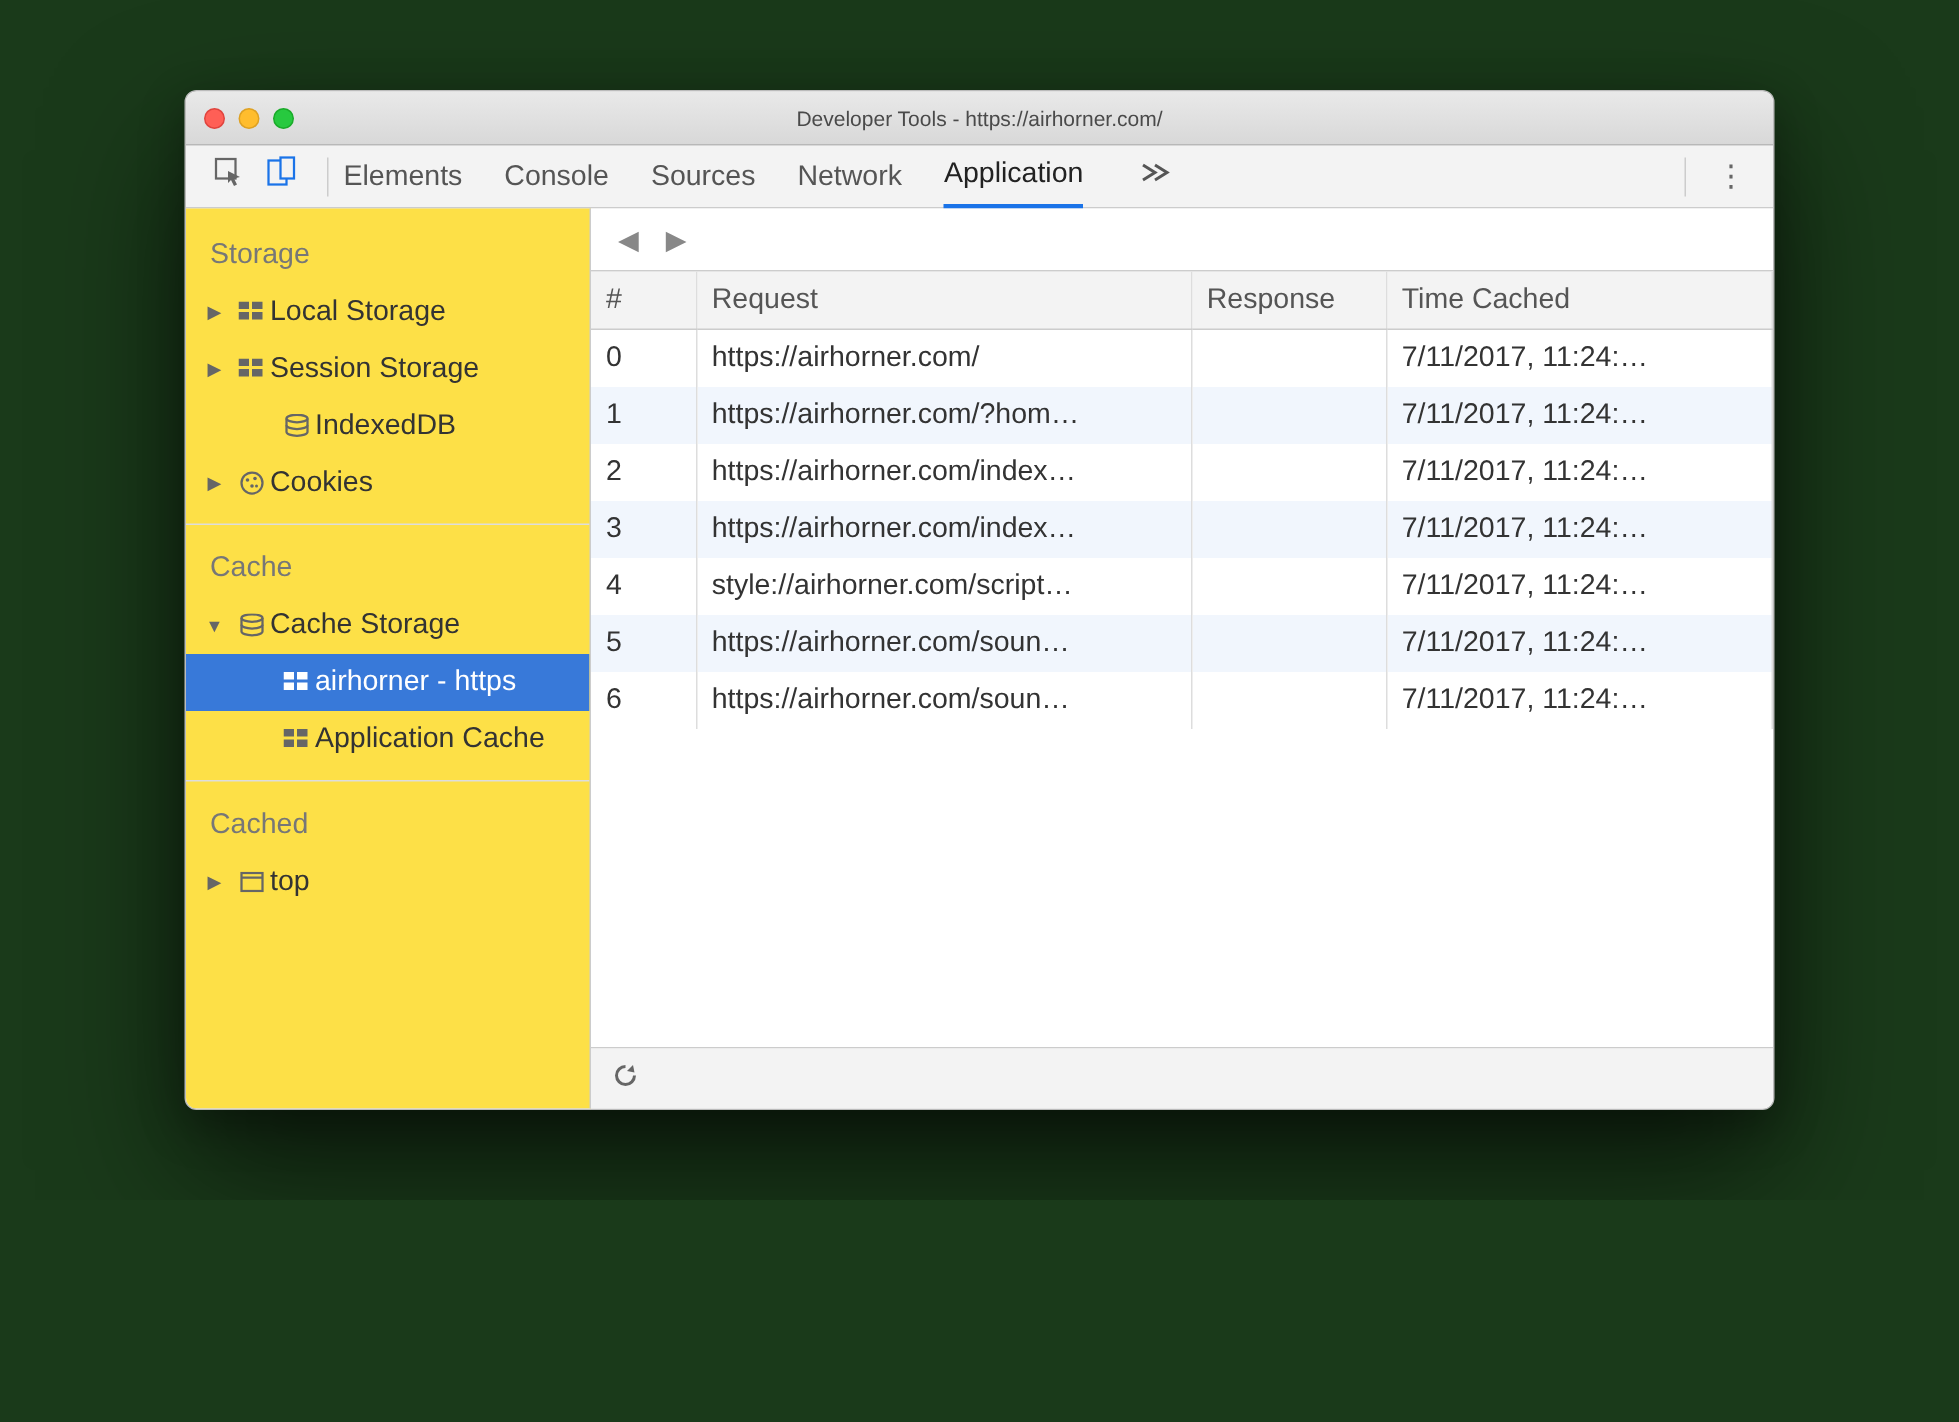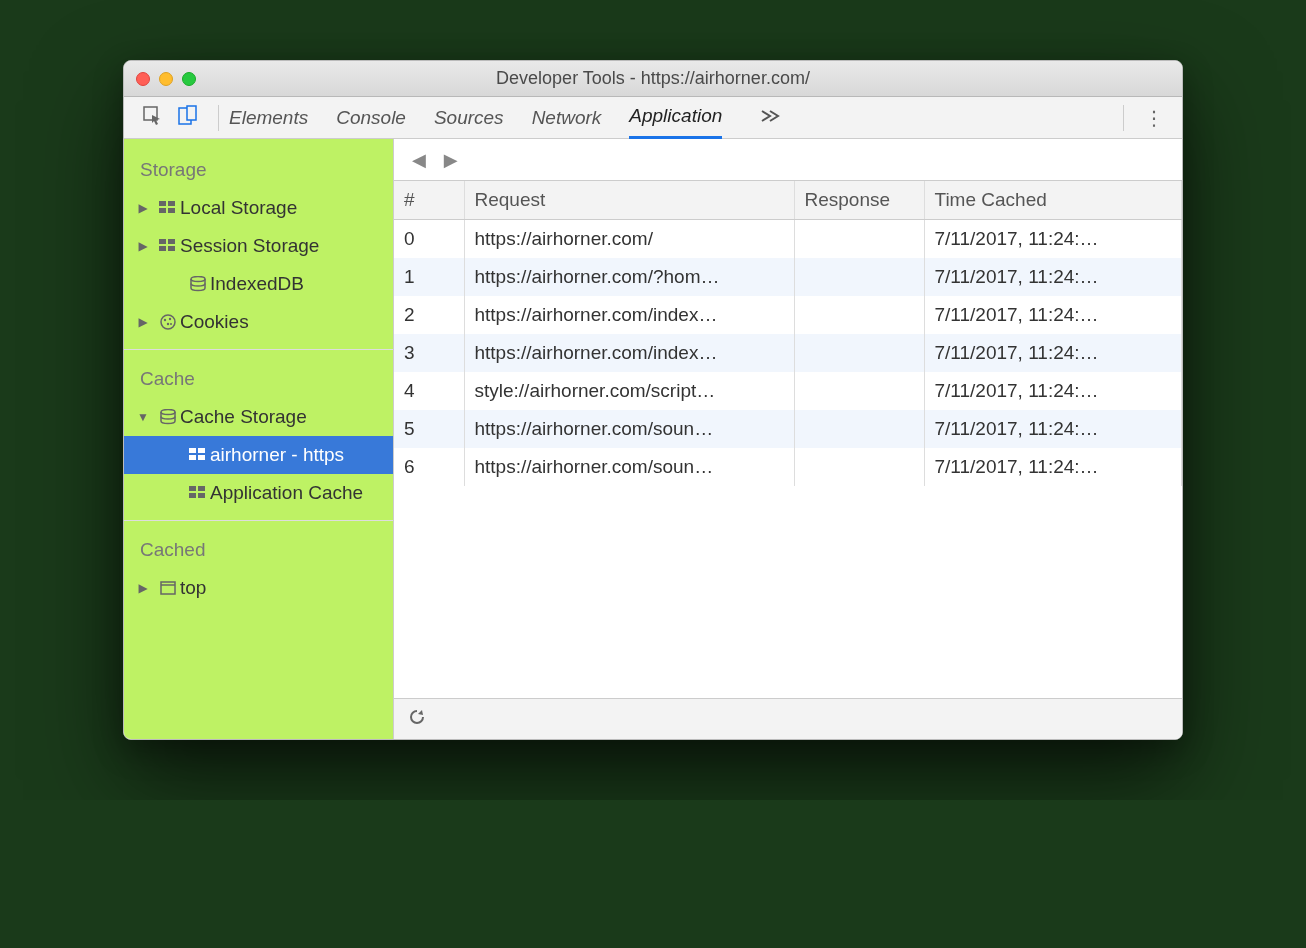--- a/index.html
+++ b/index.html
@@ -29,45 +29,45 @@
       position: relative;
     }
     .traffic-lights { display: flex; gap: 9px; }
     .tl { width: 14px; height: 14px; border-radius: 50%; }
     .tl.red { background: #ff5f56; border: 1px solid #e0443e; }
     .tl.yellow { background: #ffbd2e; border: 1px solid #dea123; }
     .tl.green { background: #27c93f; border: 1px solid #1aab29; }
     .title {
       position: absolute; left: 0; right: 0;
       text-align: center;
-      font-size: 18px; color: #4a4a4a;
+      font-size: 14px; color: #4a4a4a;
       pointer-events: none;
     }
     .toolbar {
       height: 42px;
       background: #f3f3f3;
       border-bottom: 1px solid #ccc;
       display: flex;
       align-items: center;
       padding: 0 8px;
     }
     .toolbar-icons { display: flex; align-items: center; gap: 14px; padding: 0 10px; }
     .divider { width: 1px; height: 26px; background: #ccc; margin: 0 10px; }
-    .tabs { display: flex; align-items: center; gap: 28px; flex: 1; font-style: italic; }
+    .tabs { display: flex; align-items: center; gap: 28px; flex: 1; }
     .tab {
       font-size: 19px; color: #555; cursor: pointer;
       height: 42px; display: flex; align-items: center;
     }
     .tab.active { color: #222; border-bottom: 3px solid #1a73e8; }
     .more-btn { padding: 0 10px; cursor: pointer; }
     .kebab { padding: 0 10px; cursor: pointer; color: #666; font-size: 20px; }
     .content { display: flex; height: 600px; }
     .sidebar {
       width: 270px; min-width: 270px;
-      background: #bef264;
+      background: #fde047;
       border-right: 1px solid #ccc;
       overflow: hidden;
       padding-top: 10px;
     }
     .section-header {
       font-size: 19px; color: #777;
       padding: 10px 16px 8px;
     }
     .tree-item {
       display: flex; align-items: center;

